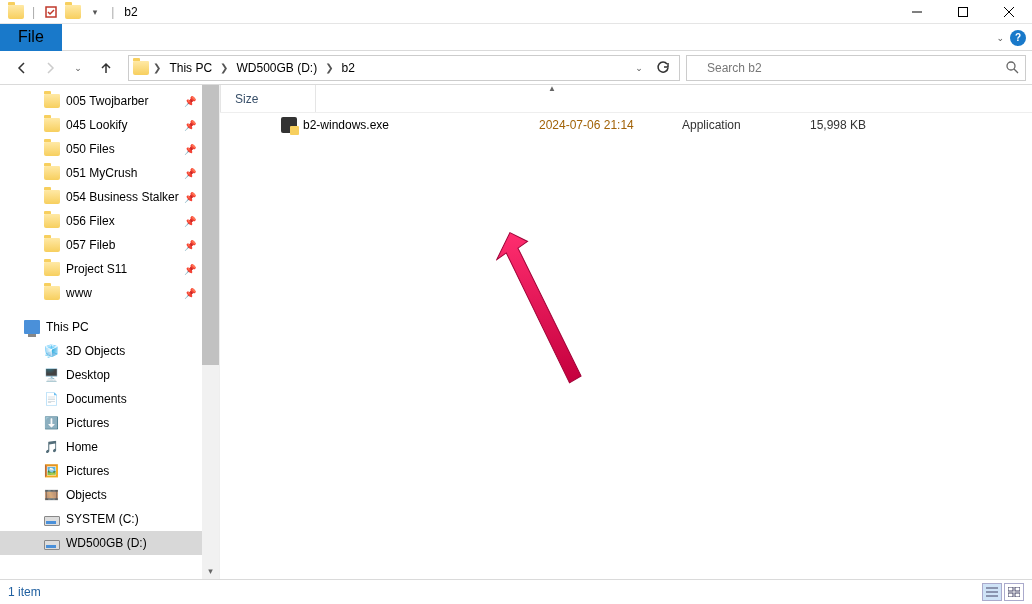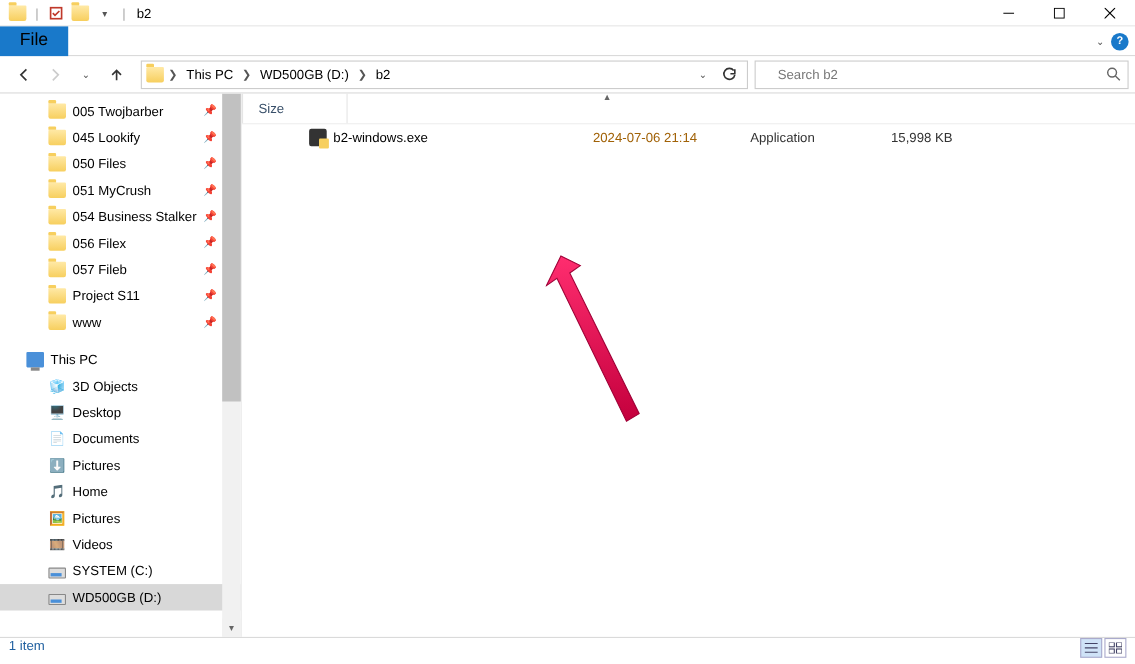--- a/index.html
+++ b/index.html
@@ -171,21 +171,21 @@
   .cell-name { width:258px; display:flex;align-items:center; gap:6px;}
   .cell-date { width:143px; color:#a16207;}
   .cell-type { width:118px; color:#333;}
   .cell-size { width:80px; text-align:right; color:#333;}
 
   
   .statusbar {
     height:25px;
     border-top:1px solid #dadada;
     display:flex;
-    align-items:flex-start;
+    align-items:center;
     padding: 0 8px;
     font-size:12px;
     color:#2060a0;
     justify-content:space-between;
   }
   .view-switch { display:flex; gap:2px;}
   .view-btn { width:20px; height:18px; border:1px solid #aac; display:flex;align-items:center;justify-content:center; font-size:9px; color:#446; }
   .view-btn.active { background:#cfe3f7; }
 
   
@@ -406,21 +406,21 @@
       <div class="tree-item level1">
           <span class="small-icon">🎵</span>
           <span>Home</span>
         </div>
       <div class="tree-item level1">
           <span class="small-icon">🖼️</span>
           <span>Pictures</span>
         </div>
       <div class="tree-item level1">
           <span class="small-icon">🎞️</span>
-          <span>Videos</span>
+          <span>Objects</span>
         </div>
       <div class="tree-item level1">
           <span class="disk-icon"></span>
           <span>SYSTEM (C:)</span>
         </div>
       <div class="tree-item level1 selected">
           <span class="disk-icon"></span>
           <span>WD500GB (D:)</span>
         </div>
     </div>

